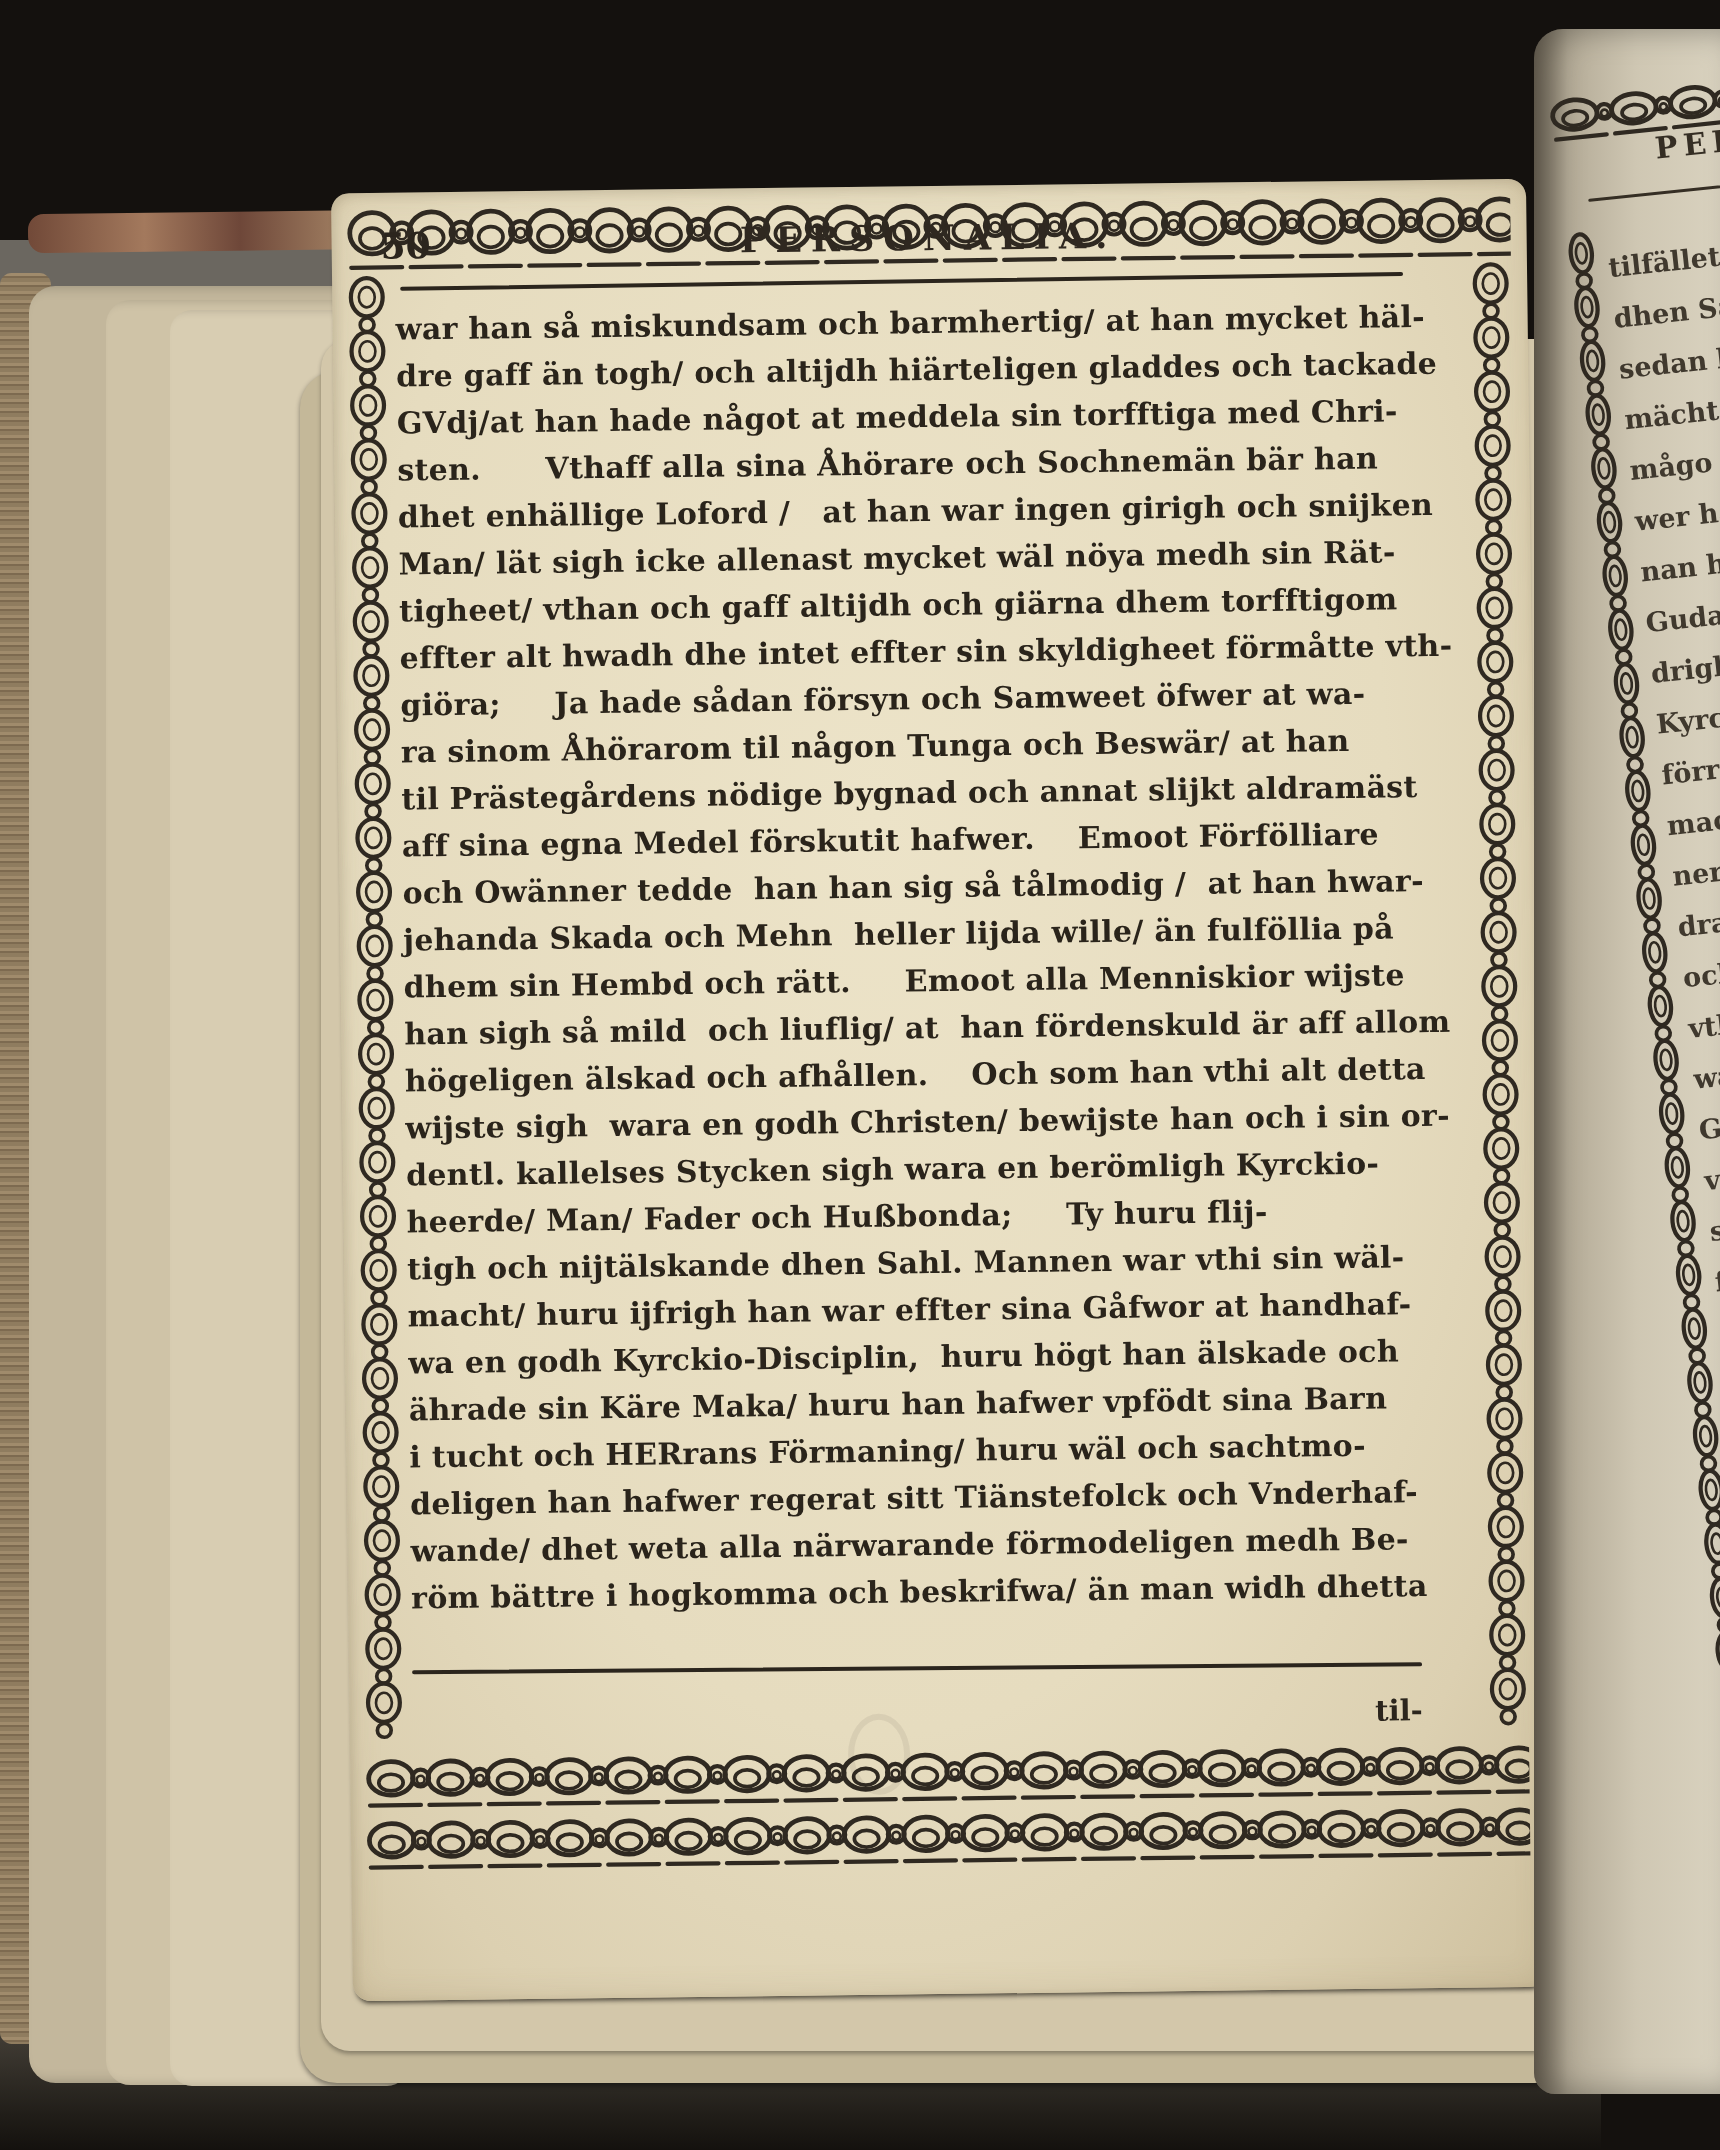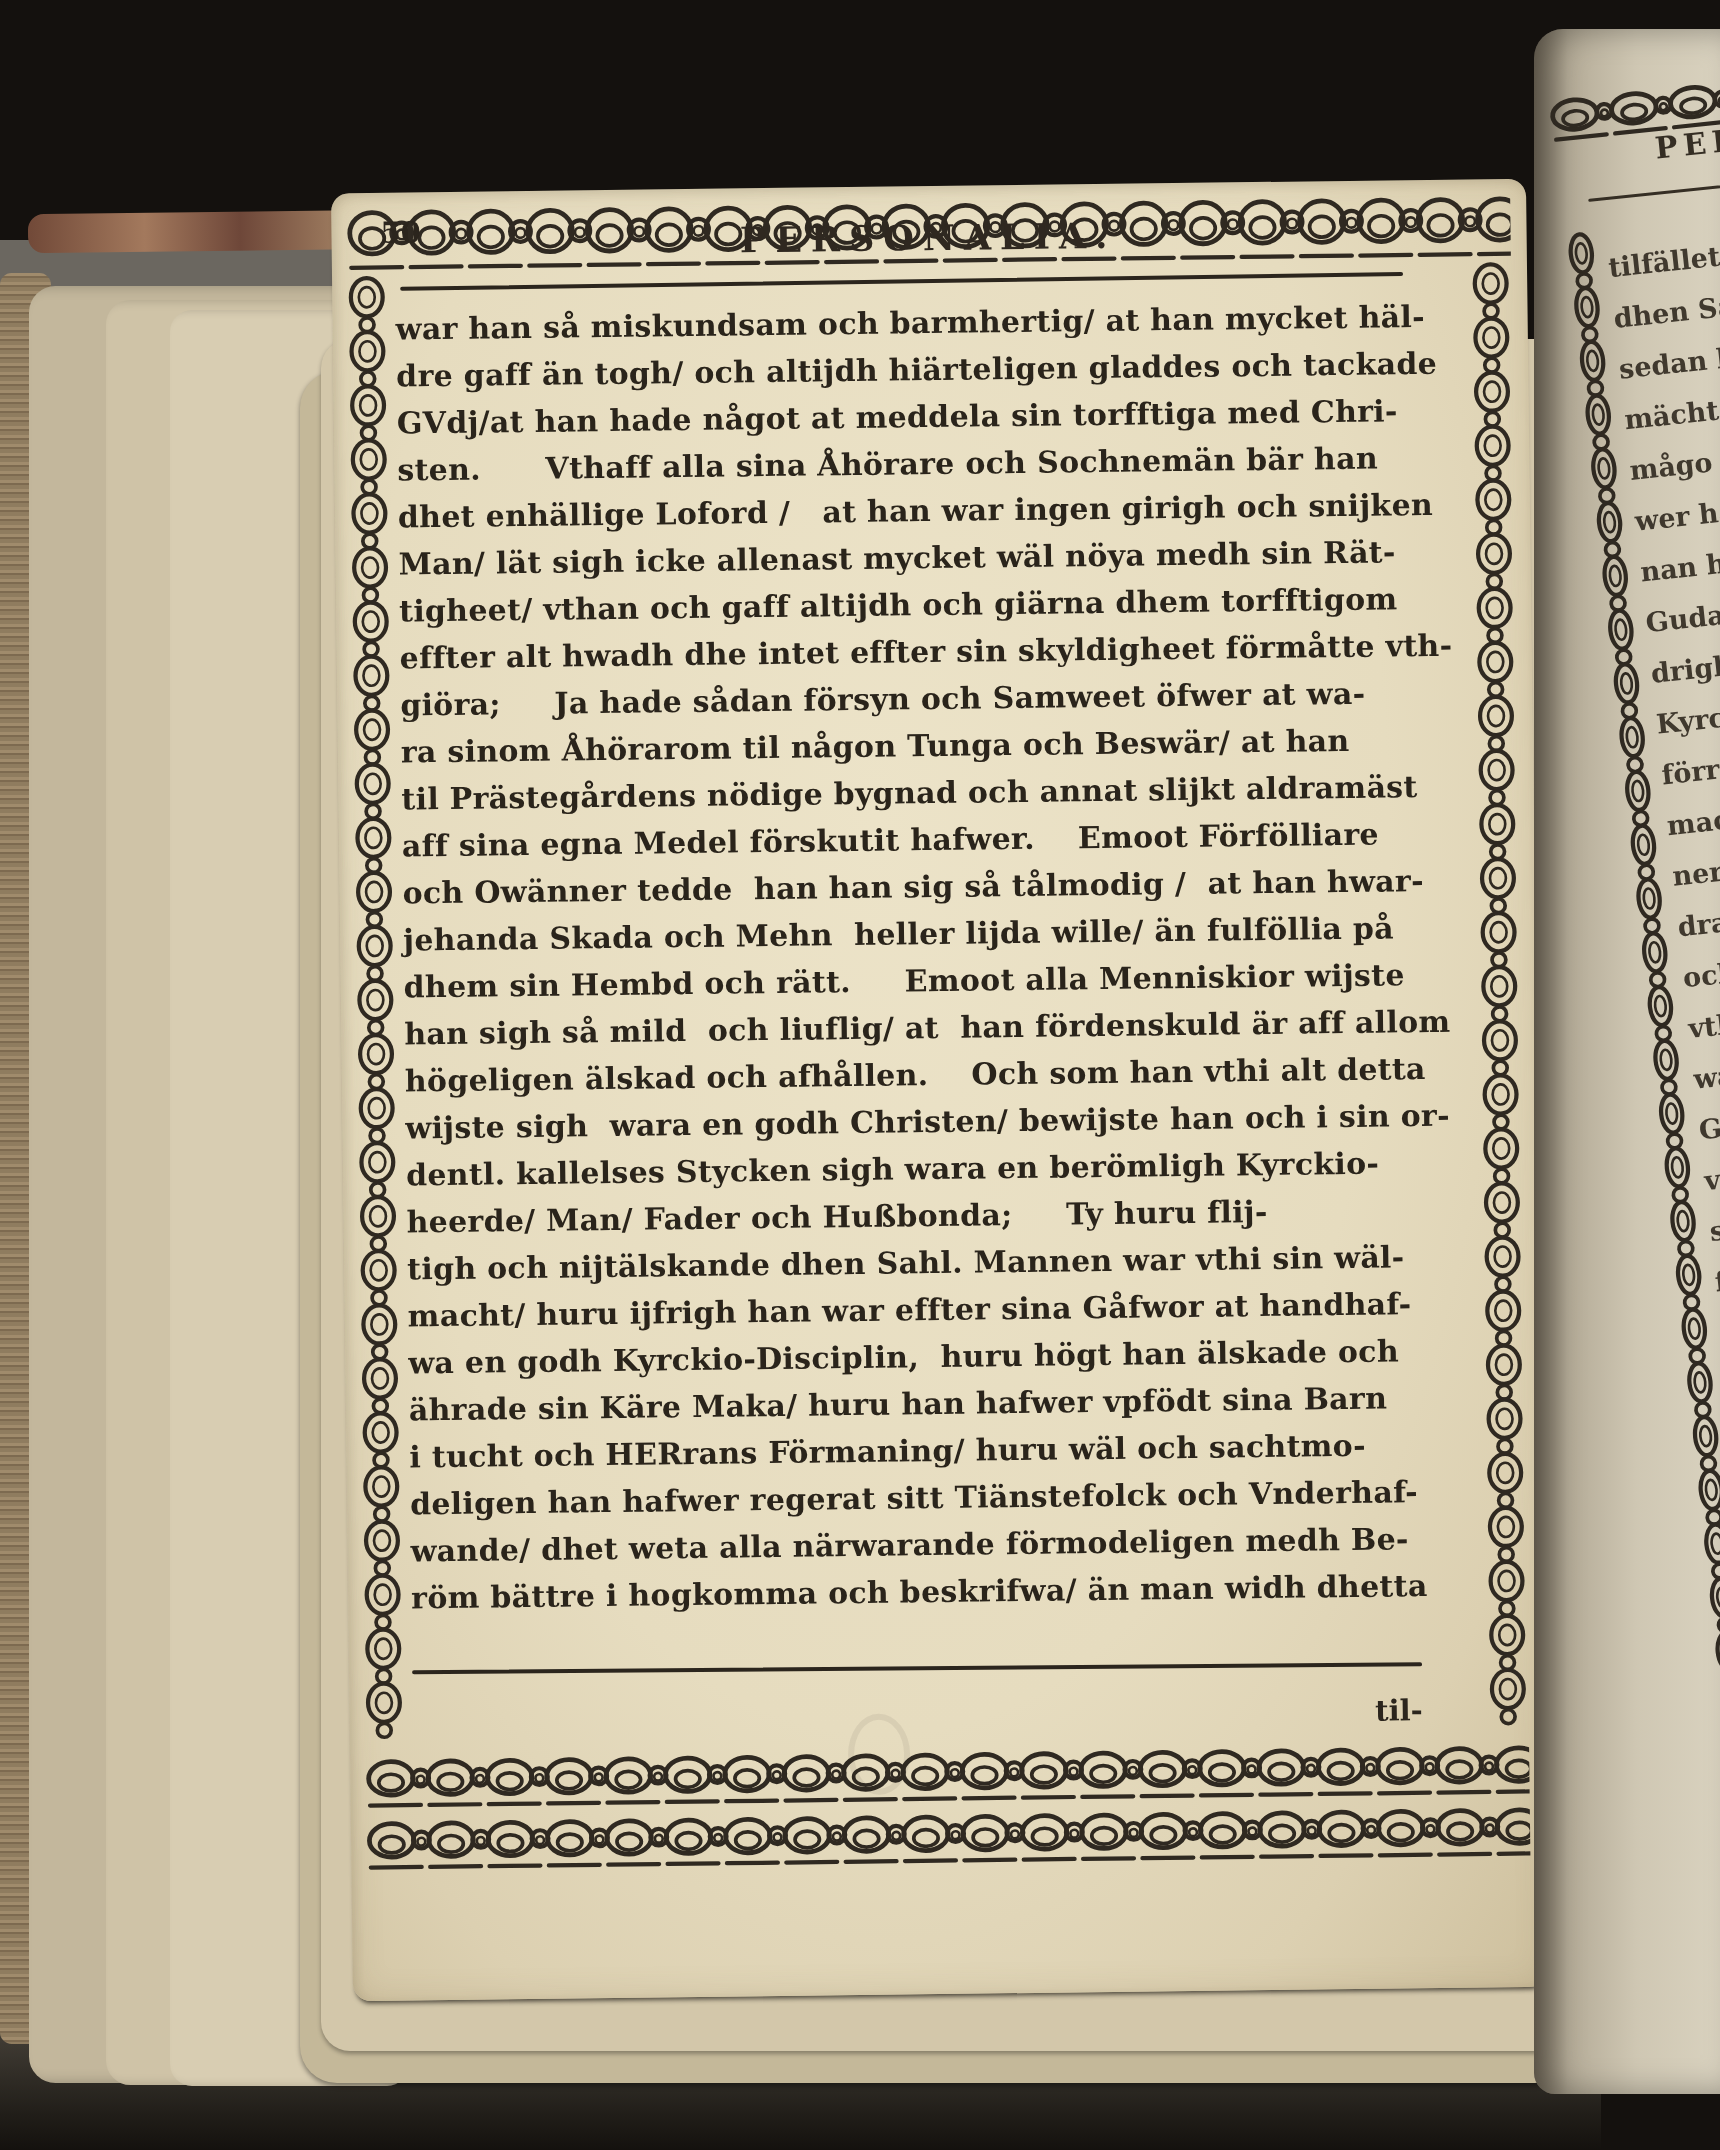--- a/index.html
+++ b/index.html
@@ -32,21 +32,21 @@
     box-shadow:0 2.1px 4.2px rgba(0,0,0,.3);}
 
   
   .page{left:342px;top:186px;width:1195px;height:1808px;border-radius:18px;
     transform:rotate(-0.7deg);
     background:radial-gradient(ellipse at 45% 35%,#ece3c8 0%,#e6dcbf 55%,#dcd0b1 80%,#cdbf9d 100%);
     box-shadow:0 5.3px 5.3px -3.2px rgba(20,18,14,.75),
                inset 0 0 32px rgba(120,100,60,.18),
                inset 3.2px 3.2px 9.5px rgba(60,50,30,.12);}
   .ink{color:#2b251d;}
-  .folio{left:49px;top:23px;font-size:29px;font-weight:700;}
+  .folio{left:49px;top:32px;font-size:36px;font-weight:700;}
   .title{left:69px;top:31px;width:1055px;text-align:center;font-size:35px;
     letter-spacing:9px;font-weight:600;color:#2f2820;}
   .rule{background:#2b251d;height:3.7px;border-radius:2.1px;}
   .title-rule{left:68px;top:93px;width:1003px;transform:rotate(-0.15deg);}
   .body-text{left:63px;top:113px;width:1015px;font-size:30px;font-weight:700;
     line-height:47px;letter-spacing:0.3px;white-space:pre;color:#2a241b;}
   .body-line{height:47px;overflow:visible;}
   .bottom-rule{left:63px;top:1480px;width:1010px;transform:rotate(.25deg);}
   .catchword{left:63px;top:1513px;width:1010px;text-align:right;
     font-size:29px;font-weight:700;}

